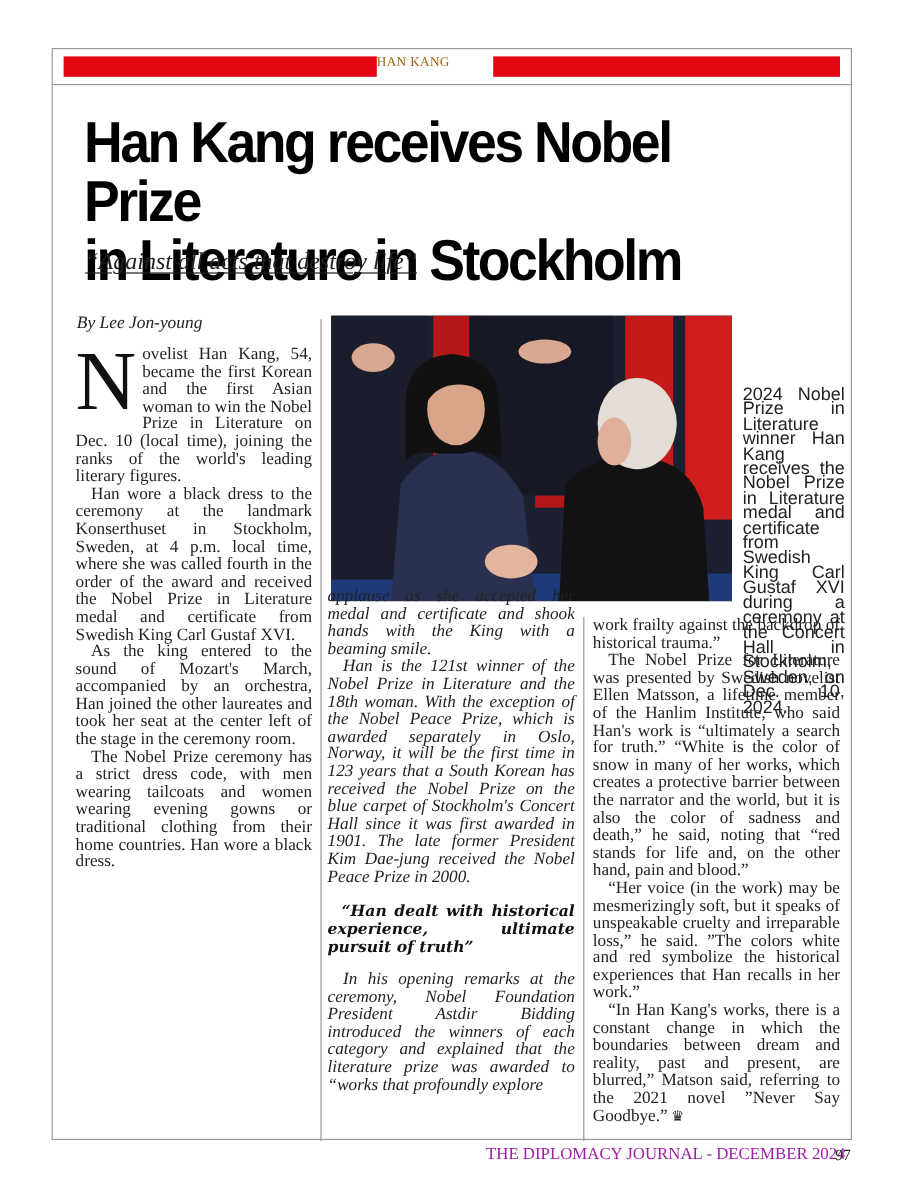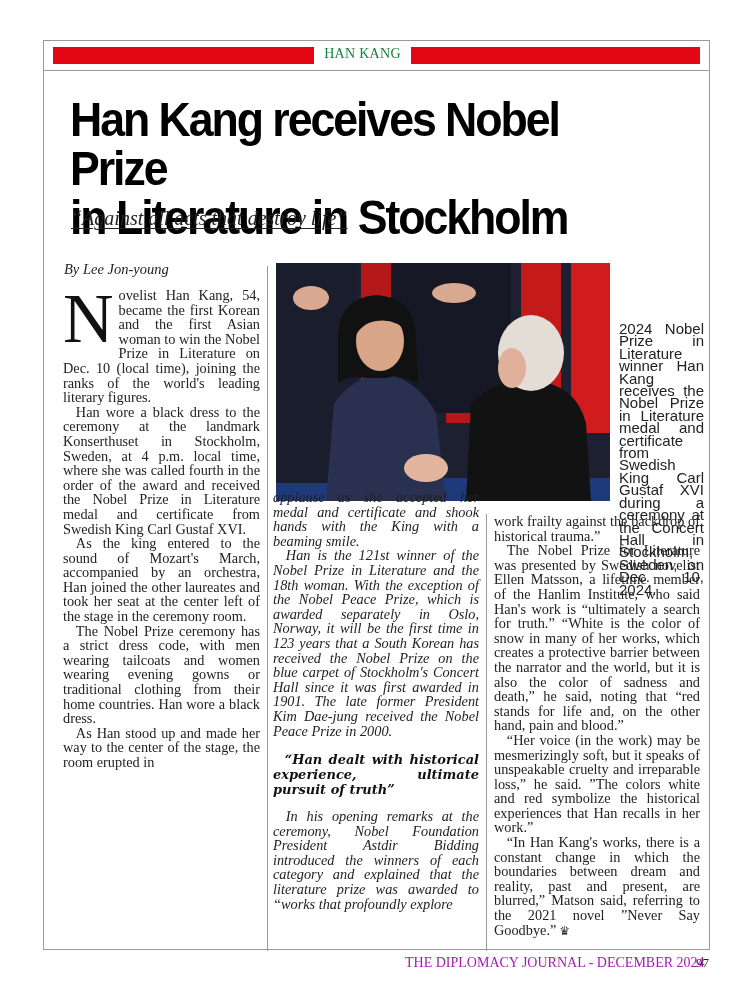--- a/index.html
+++ b/index.html
@@ -3,21 +3,21 @@
 <meta charset="utf-8">
 <style>
   html, body { margin: 0; padding: 0; background: #ffffff; }
   body { width: 750px; height: 1002px; position: relative; overflow: hidden; font-family: "DejaVu Serif", serif; color: #1a1a1a; }
 
   .frame { position: absolute; left: 43px; top: 40px; width: 667px; height: 910px; border: 1px solid #9a9a9a; box-sizing: border-box; }
   .topbar { position: absolute; left: 0; top: 0; width: 100%; height: 30px; border-bottom: 1px solid #9a9a9a; box-sizing: border-box; }
   .redbar { position: absolute; top: 6px; height: 17px; background: #e30613; }
   .redbar.left { left: 9px; width: 261px; }
   .redbar.right { left: 367px; width: 289px; }
-  .section-label { position: absolute; left: 270px; width: 97px; top: 5px; text-align: center; font-family: "Liberation Serif", serif; font-size: 14px; letter-spacing: 0.3px; color: #15803d; }
+  .section-label { position: absolute; left: 270px; width: 97px; top: 5px; text-align: left; font-family: "Liberation Serif", serif; font-size: 11px; letter-spacing: 0.3px; color: #a16207; }
 
   .headline { position: absolute; left: 26px; top: 54px; width: 630px; font-family: "Liberation Sans", sans-serif; font-weight: 700; font-size: 48px; line-height: 49px; letter-spacing: -2.2px; color: #000; transform: scaleX(0.93); transform-origin: left top; }
   .subhead { position: absolute; left: 27px; top: 166px; font-family: "Liberation Serif", serif; font-style: italic; font-size: 20px; color: #222; text-decoration: underline; text-underline-offset: 3px; text-decoration-thickness: 1px; }
 
   .byline { position: absolute; left: 20px; top: 220px; font-family: "Liberation Serif", serif; font-style: italic; font-size: 14.5px; color: #222; }
 
   .col { position: absolute; font-family: "Liberation Serif", serif; font-size: 14.3px; line-height: 14.6px; color: #222; text-align: justify; hyphens: manual; }
   .col p { margin: 0; text-indent: 0.9em; }
   .col p.noind { text-indent: 0; }
   .col1 { left: 19px; top: 247px; width: 197px; }
@@ -60,21 +60,20 @@
   <div class="byline">By Lee Jon-young</div>
 
   <div class="vrule a"></div>
   <div class="vrule b"></div>
 
   <div class="col col1">
     <p class="noind"><span class="dropcap">N</span><span>ovelist Han Kang, 54, became the first Korean and the first Asian woman to win the Nobel Prize in Literature on Dec. 10 (local time), joining the ranks of the world's leading literary figures.</span></p>
     <p>Han wore a black dress to the ceremony at the landmark Konserthuset in Stockholm, Sweden, at 4 p.m. local time, where she was called fourth in the order of the award and received the Nobel Prize in Literature medal and certificate from Swedish King Carl Gustaf XVI.</p>
     <p>As the king entered to the sound of Mozart's March, accompanied by an orchestra, Han joined the other laureates and took her seat at the center left of the stage in the ceremony room.</p>
     <p>The Nobel Prize ceremony has a strict dress code, with men wearing tailcoats and women wearing evening gowns or traditional clothing from their home countries. Han wore a black dress.</p>
-    <p>As Han stood up and made her way to the center of the stage, the room erupted in</p>
   </div>
 
   <div class="photo">
     <svg width="334" height="238" viewBox="0 0 334 238">
       <rect x="0" y="0" width="334" height="238" fill="#1d2030"></rect>
       <rect x="0" y="215" width="334" height="23" fill="#1f3a7a"></rect>
       <rect x="85" y="0" width="40" height="150" fill="#b51818"></rect>
       <rect x="245" y="0" width="40" height="130" fill="#c41a1a"></rect>
       <rect x="295" y="0" width="39" height="170" fill="#d01c1c"></rect>
       <rect x="20" y="135" width="60" height="30" fill="#a81616"></rect>

